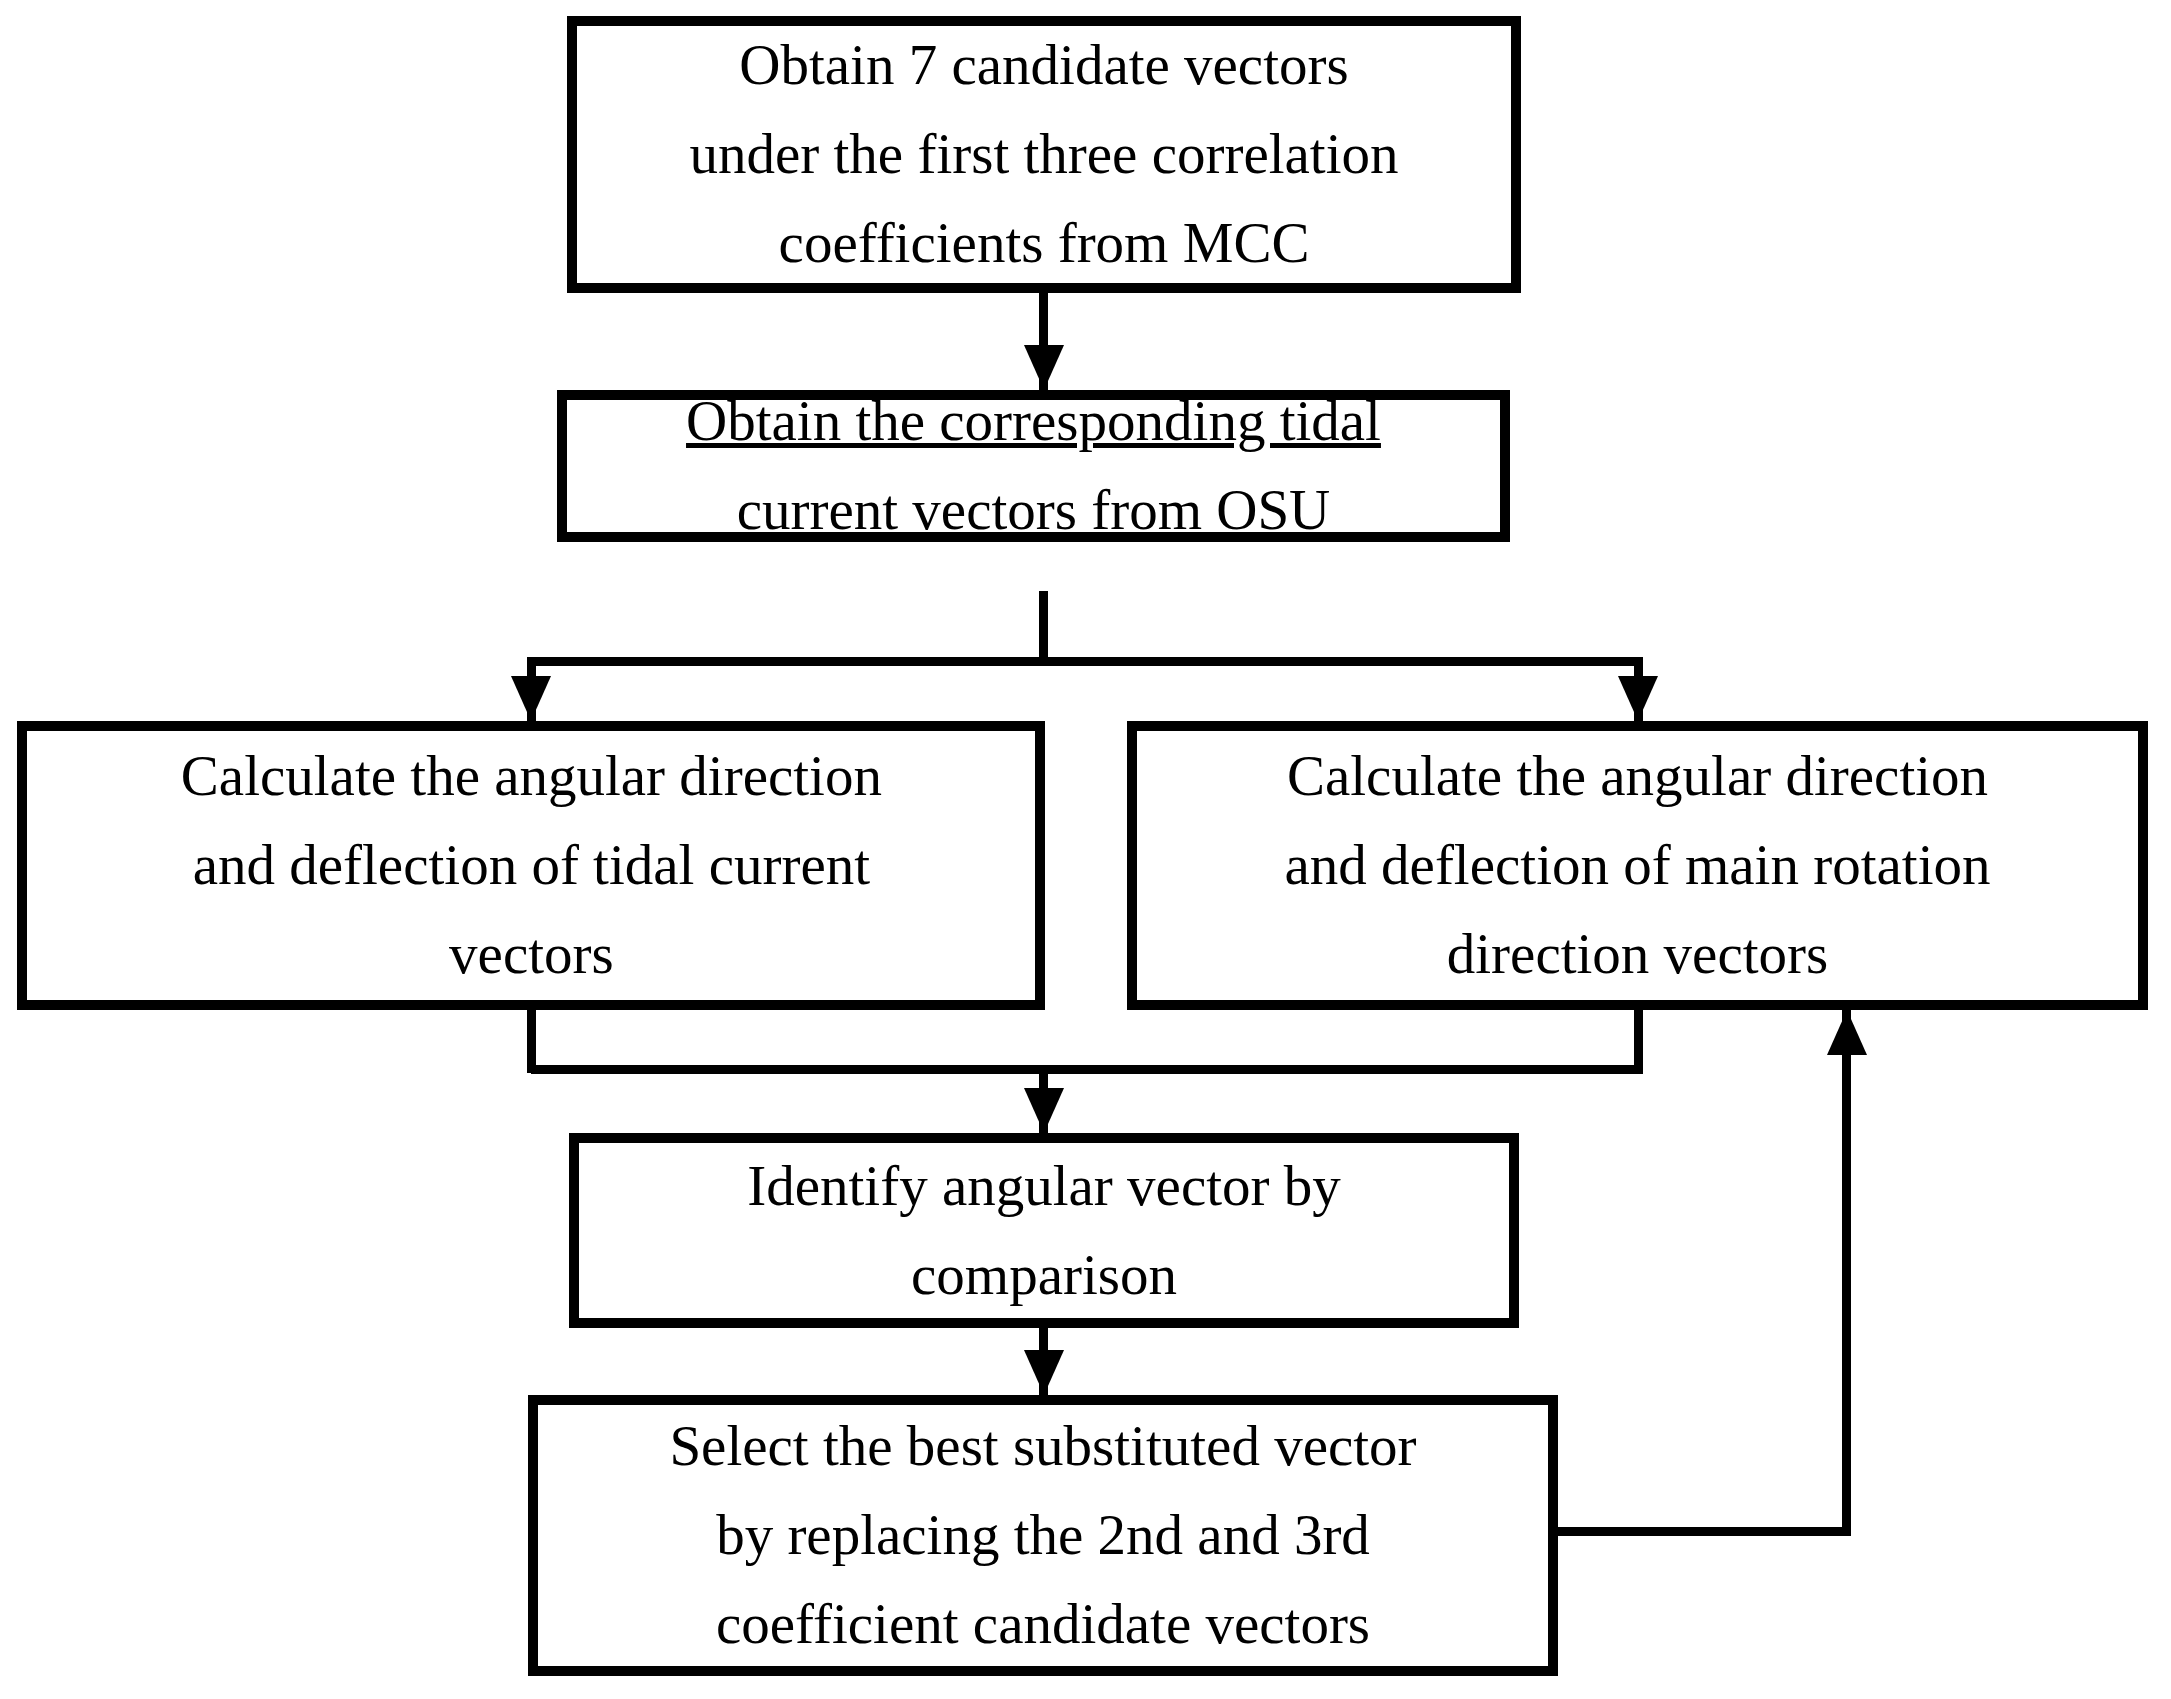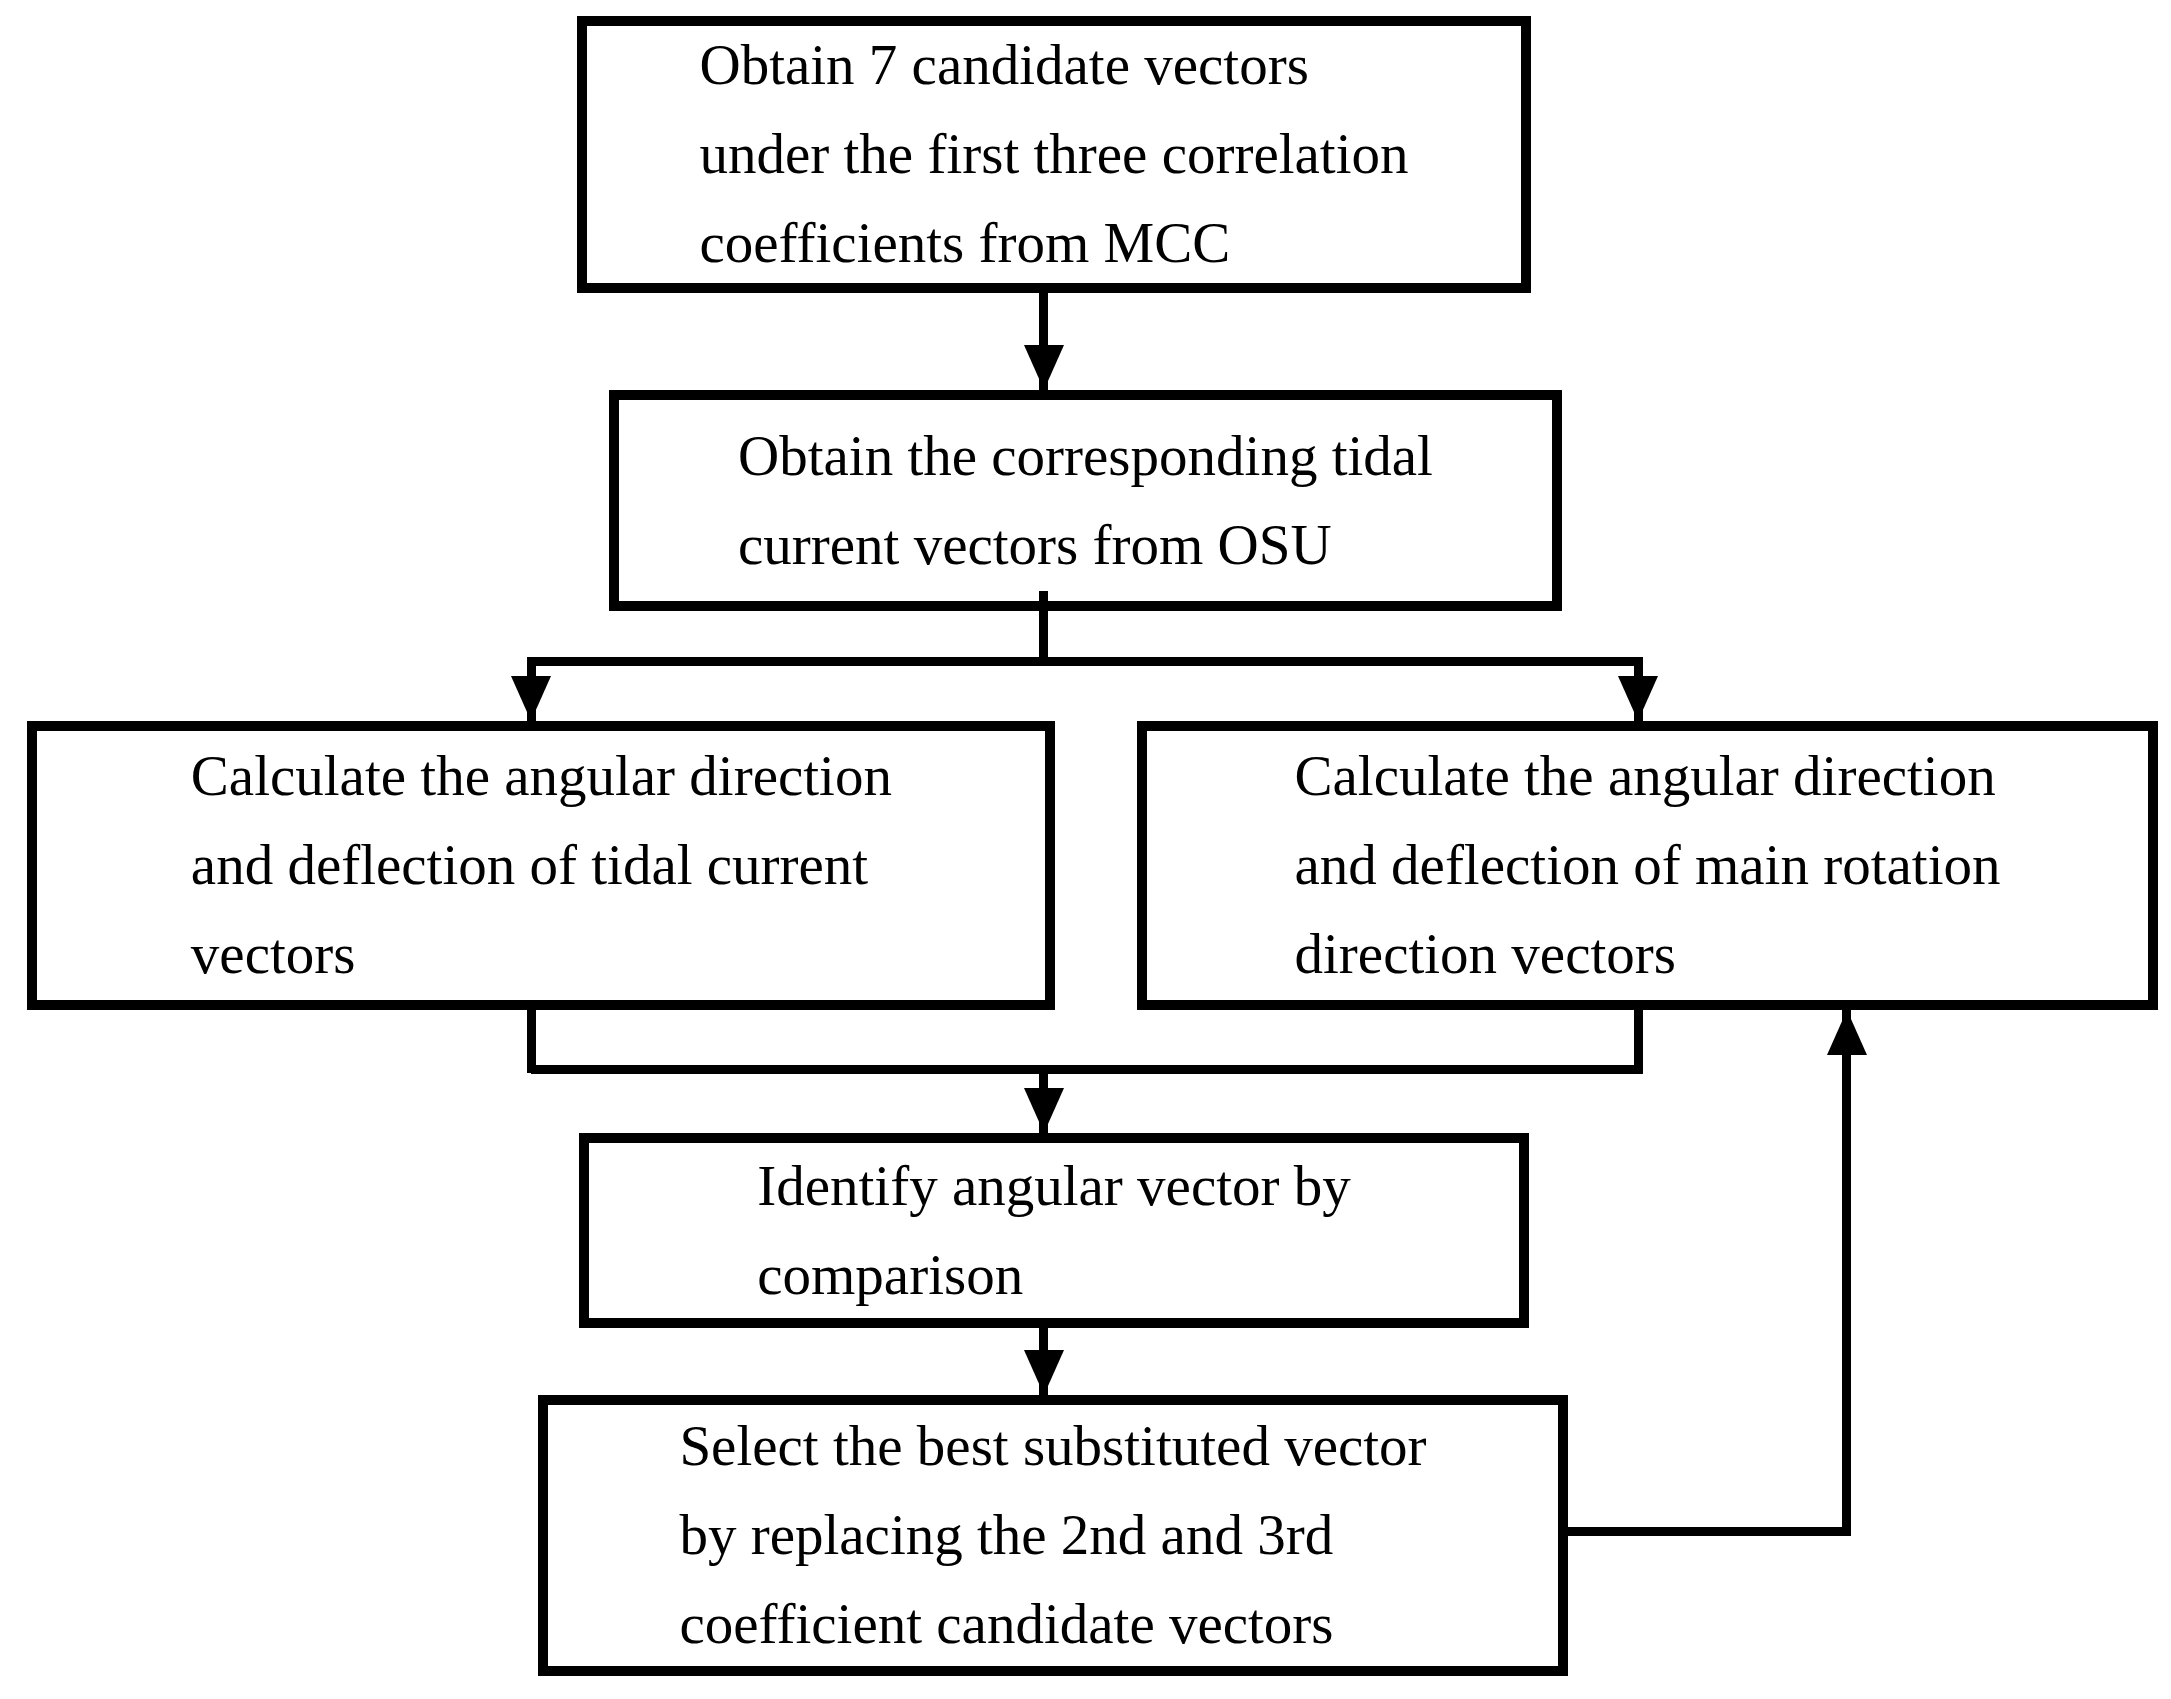--- a/index.html
+++ b/index.html
@@ -20,22 +20,21 @@
     color:var(--line);
   }
   .node{
     position:absolute;
     border:10.4px solid var(--line);
     background:var(--bg);
     box-sizing:border-box;
     display:flex;
     align-items:center;
     justify-content:center;
-    text-align:left;
-    margin-left:10px;
+    text-align:center;
   }
   .node-text{
     white-space:pre-line;
     font-size:57px;
     line-height:1.56;
     color:var(--line);
   }
   .vline,.hline{
     position:absolute;
     background:var(--line);
@@ -51,21 +50,21 @@
   }
   .arrow-up{
     position:absolute;
     width:0;height:0;
     border-left:20px solid transparent;
     border-right:20px solid transparent;
     border-bottom:45px solid var(--line);
   }
   
   #n0{left:567px;  top:15.6px;   width:954px; height:277px;}
-  #n1{left:599px;  top:390px;  width:953px; height:221px;}
+  #n1{left:557px;  top:390px;  width:953px; height:152px;text-decoration:underline;}
   #n2{left:17.4px;   top:721px;  width:1028px; height:289px;}
   #n3{left:1127px; top:721px;  width:1021px; height:289px;}
   #n4{left:569px;  top:1133px; width:950px; height:195px;}
   #n5{left:528px;  top:1395px; width:1030px; height:281px;}
 </style>
 </head>
 <body>
 
 <div class="canvas">
 

